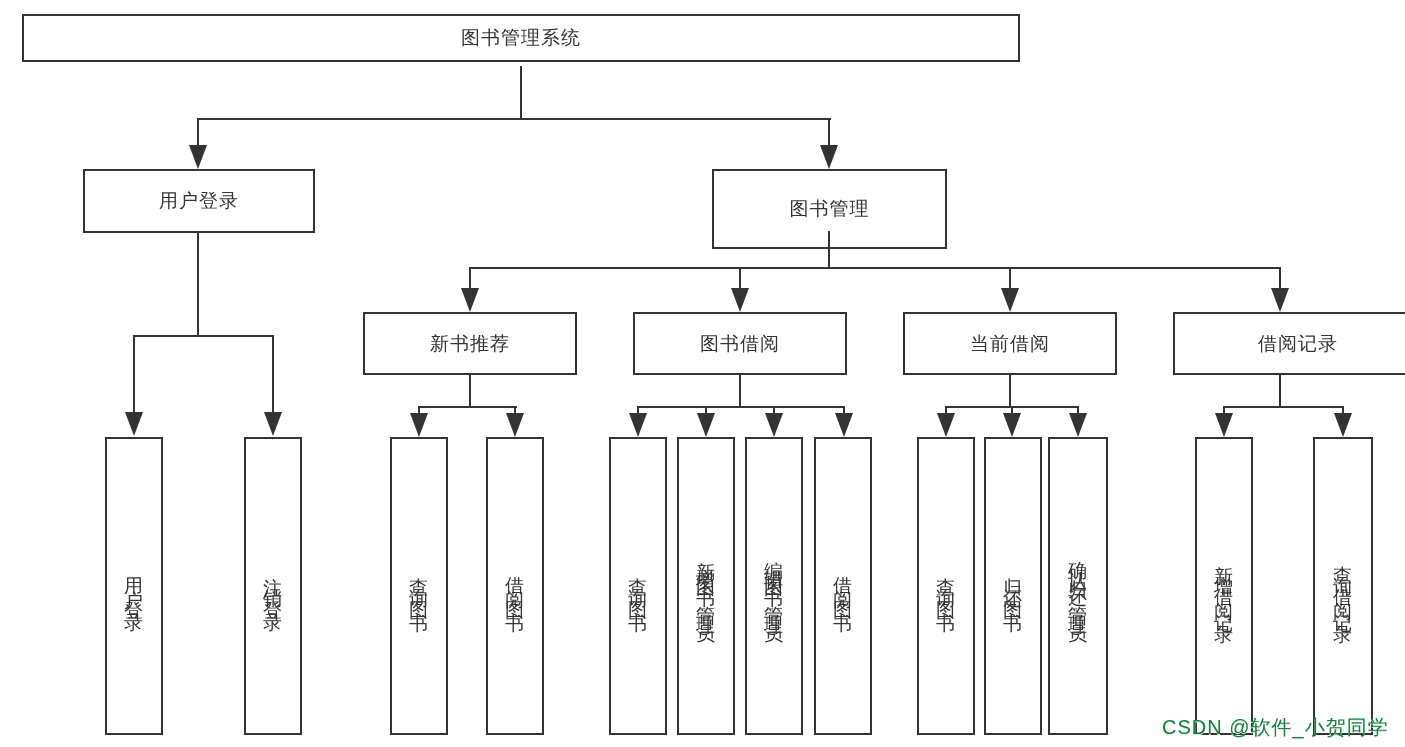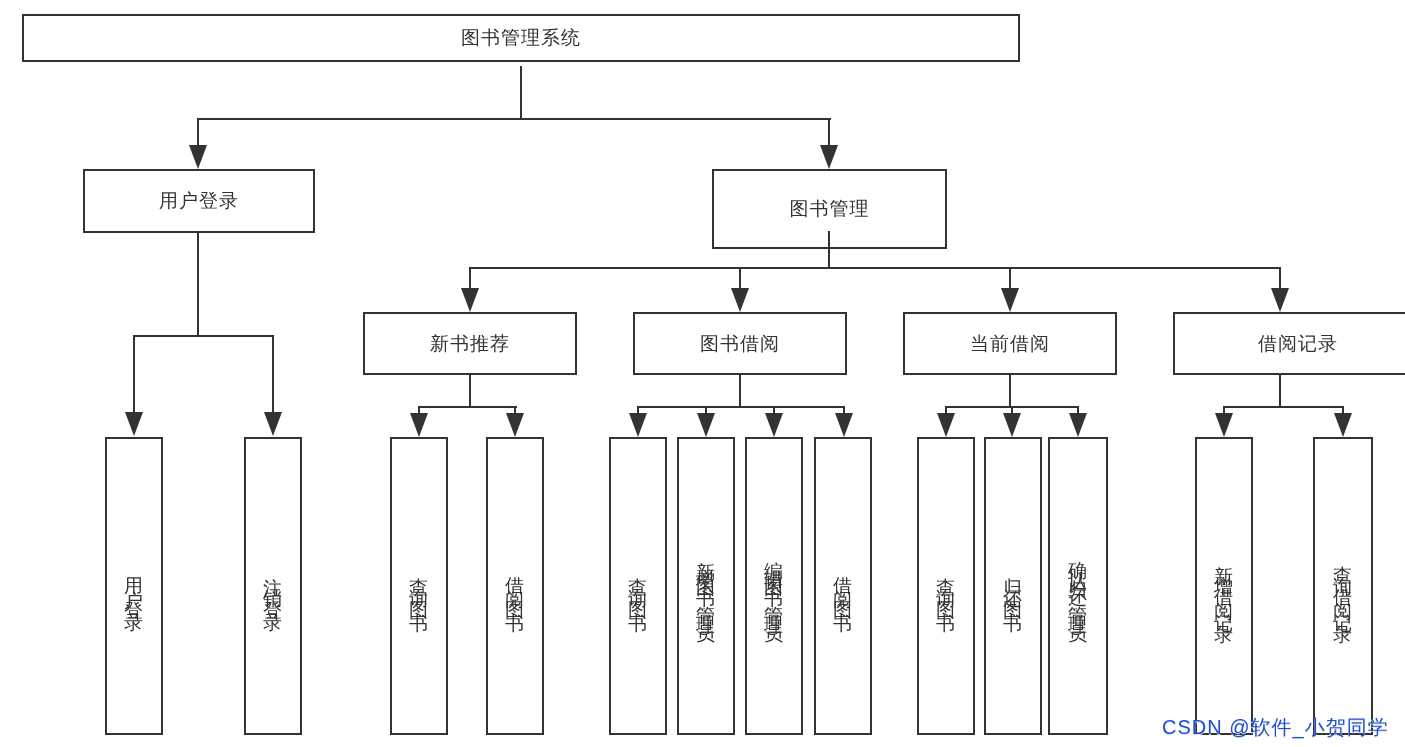--- a/index.html
+++ b/index.html
@@ -31,21 +31,21 @@
   .vtext.long{letter-spacing:9px;}
   .v,.h{position:absolute;background:#333333;}
   .a{
     position:absolute;width:0;height:0;
     border-left:9px solid transparent;
     border-right:9px solid transparent;
     border-top:24px solid #333333;
   }
   .watermark{
     position:absolute;left:1162px;top:714px;
-    font-size:20px;color:#1d4ed8;letter-spacing:1px;
+    font-size:20px;color:#15803d;letter-spacing:1px;
     white-space:nowrap;z-index:5;
     text-shadow:0 1px 0 #e6e6e6;
   }
 </style>
 </head>
 <body>
 
 <div class="canvas">
 
   <div class="box" style="left:22px;top:14px;width:998px;height:48px;">

